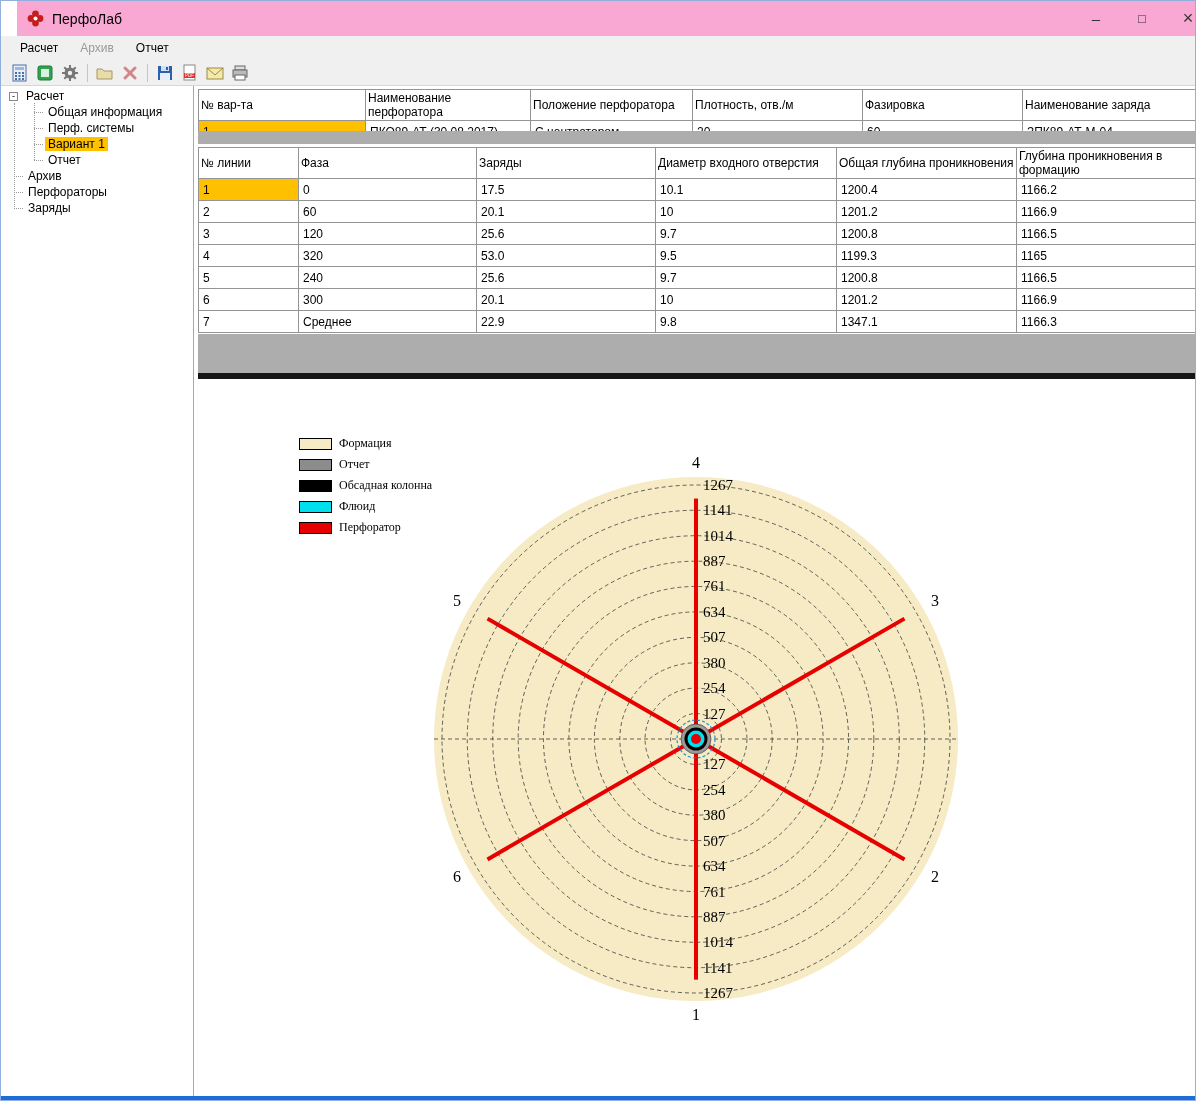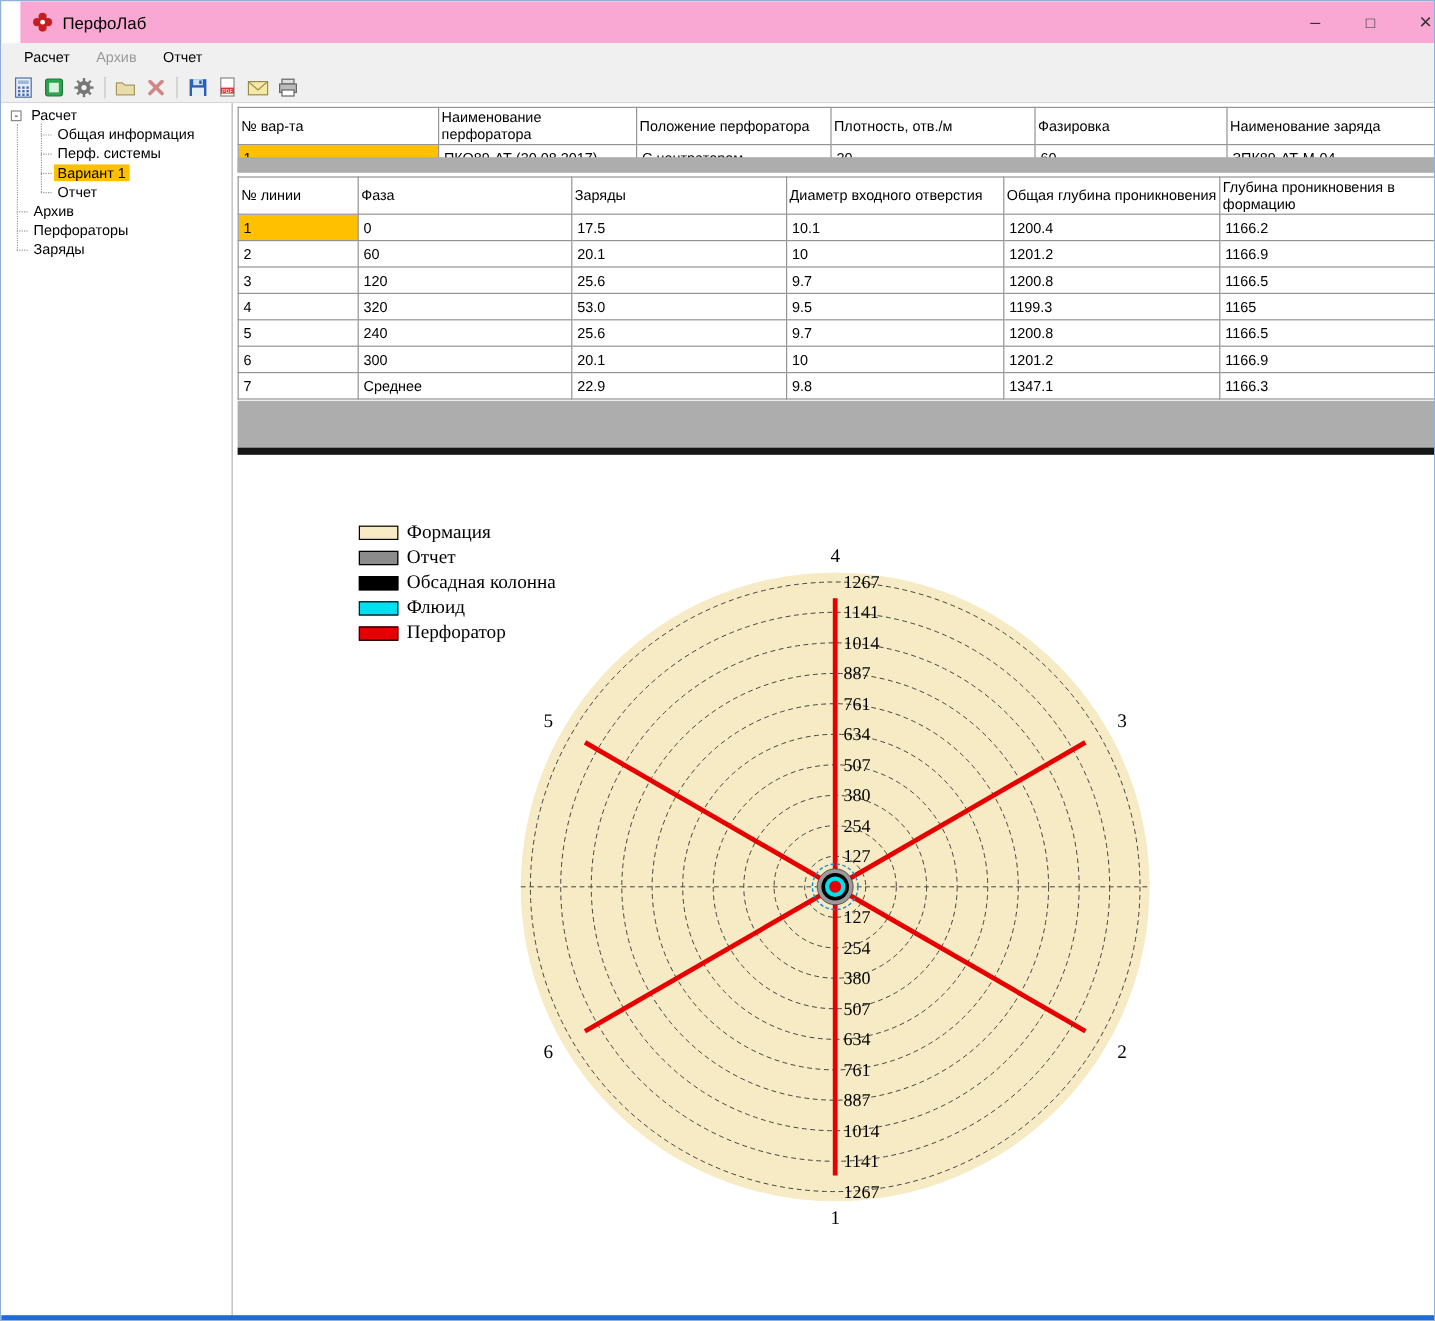--- a/index.html
+++ b/index.html
@@ -52,21 +52,21 @@
   #lines-table{left:4px;top:61px;width:997px;}
   #lines-table th{height:31px;}
   .grayfill{position:absolute;background:#adadad;}
   .splitter{position:absolute;background:#151515;}
 
   
   #chart-svg{position:absolute;left:4px;top:293px;}
   .legend{position:absolute;left:105px;top:347px;z-index:5;}
   .lrow{display:flex;align-items:center;height:21px;gap:7px;}
   .lswatch{width:33px;height:12px;border:1px solid #000;flex:0 0 auto;}
-  .ltext{font-family:"Liberation Serif","DejaVu Serif",serif;font-size:16px;}
+  .ltext{font-family:"Liberation Serif","DejaVu Serif",serif;font-size:12px;}
 
   .bottom-strip{position:absolute;left:0;top:1095px;width:100%;height:4px;background:#1d6cd8;}
 </style>
 </head>
 <body>
 
 <div class="titlebar">
   <svg class="app-icon" viewBox="0 0 17 17">
     <g fill="#c41f1f">
       <circle cx="8.5" cy="4" r="3.4"></circle>

